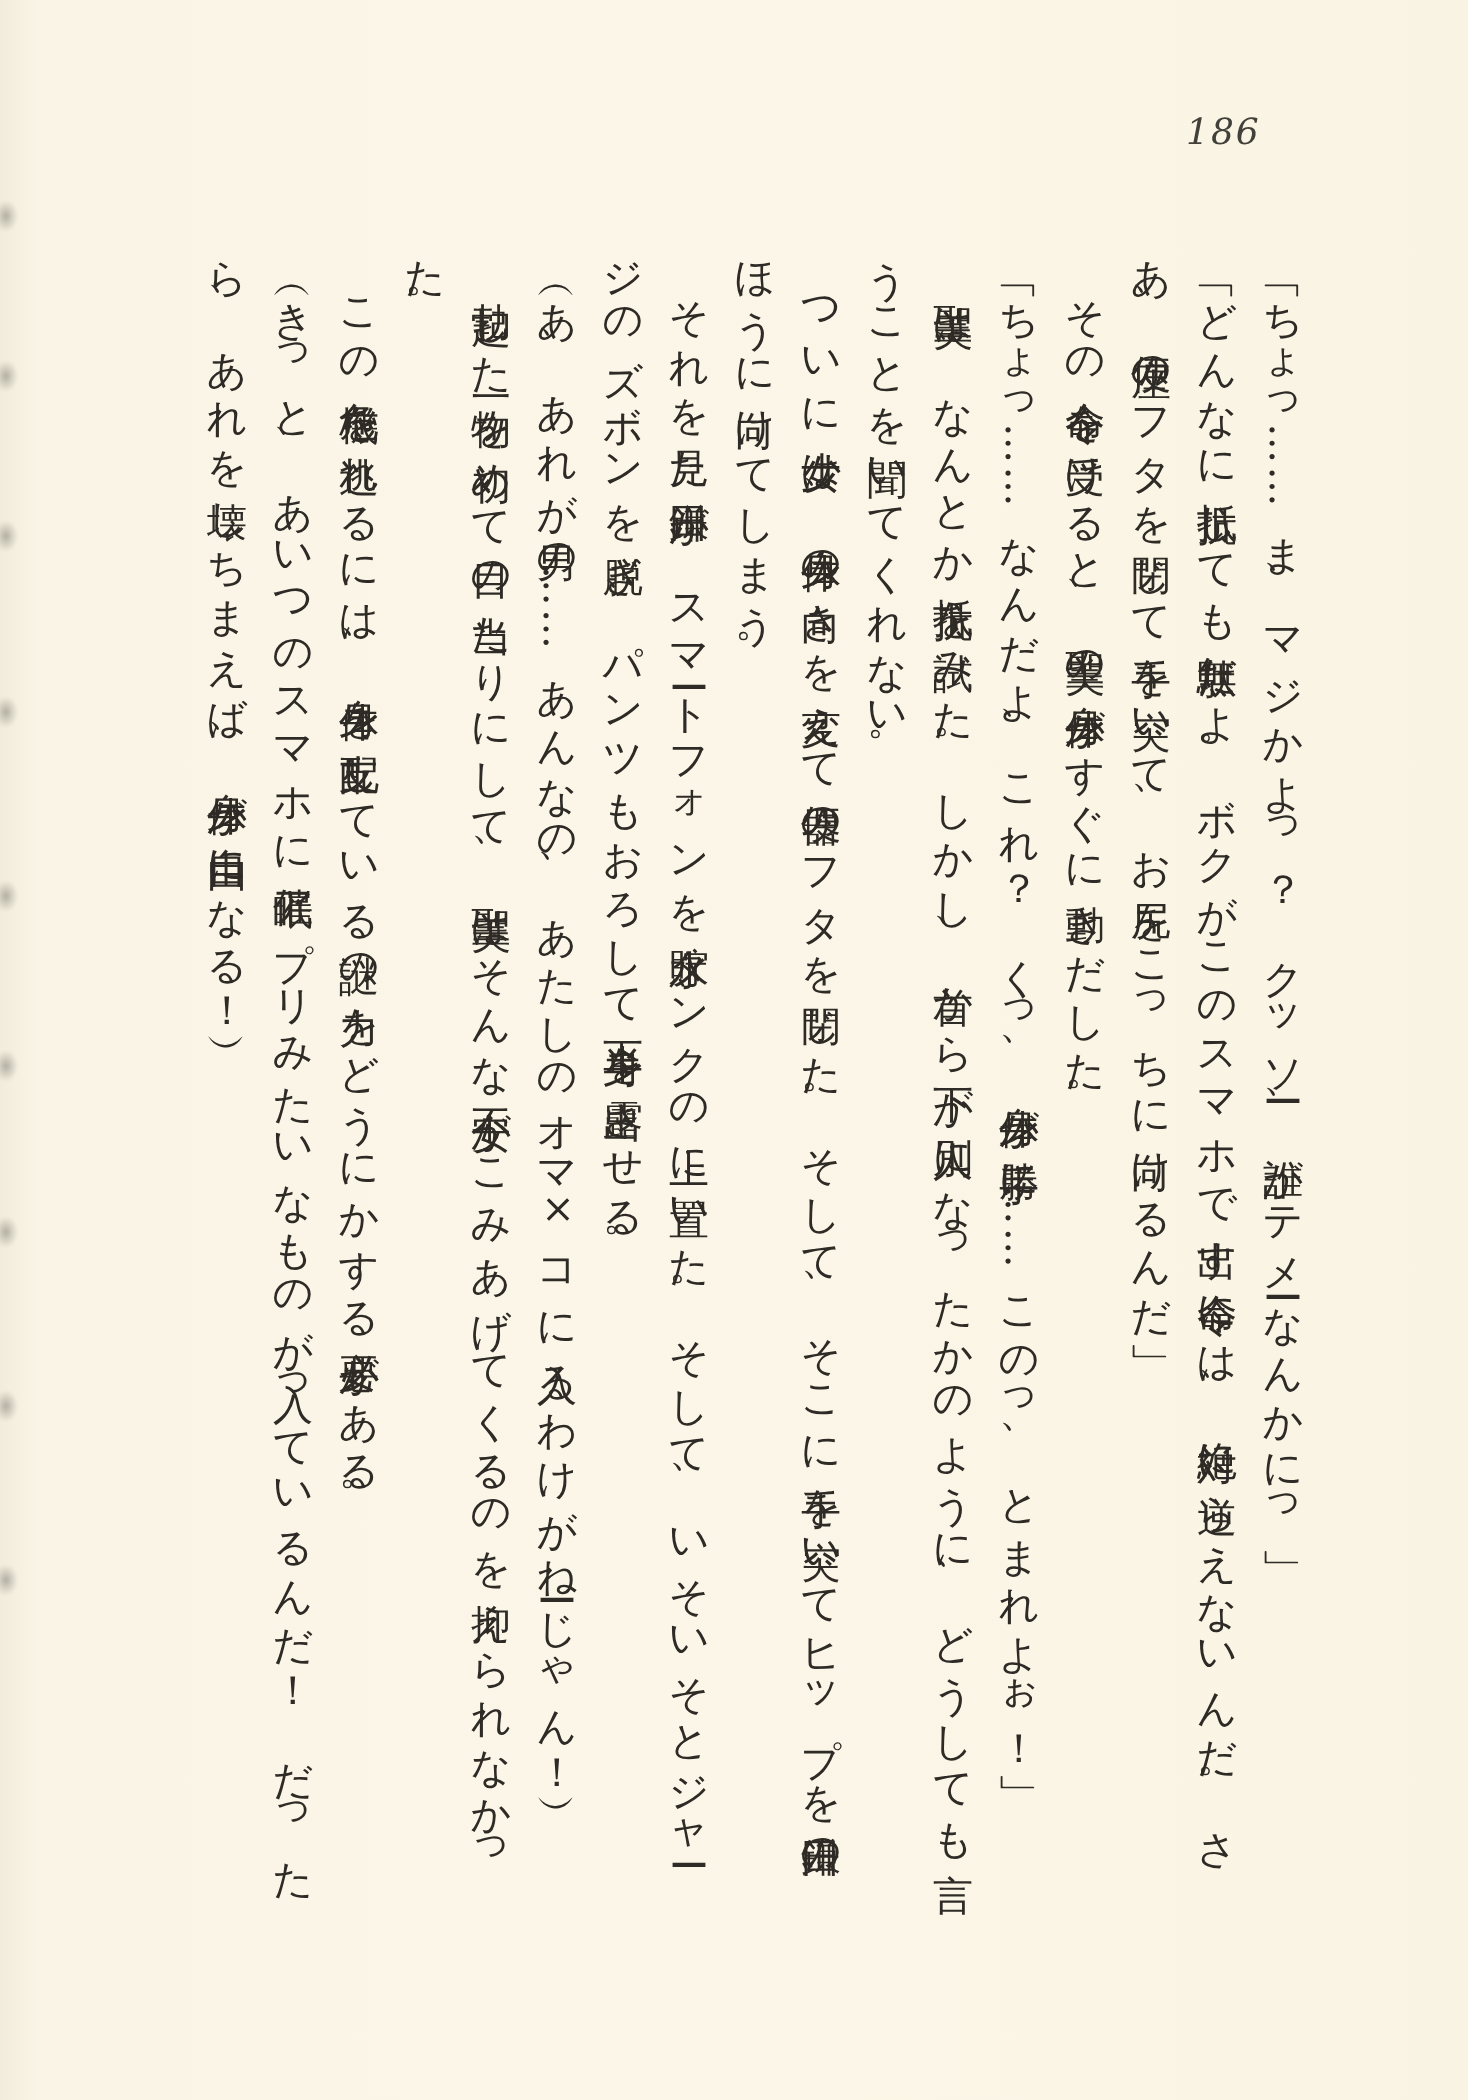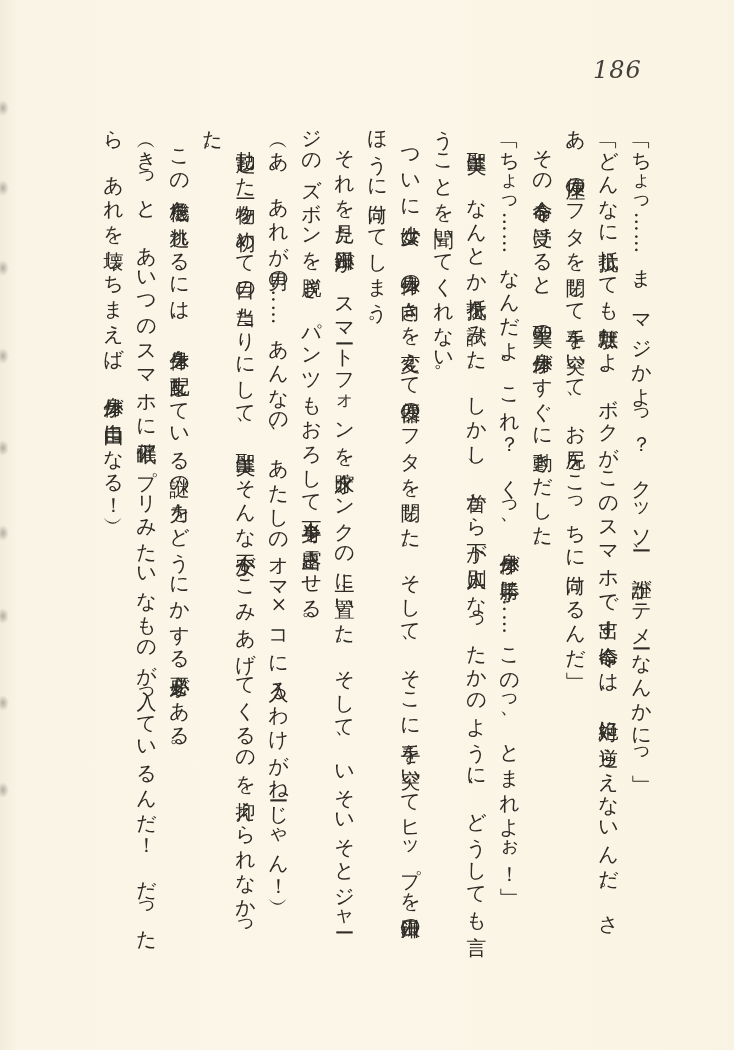--- a/index.html
+++ b/index.html
@@ -12,21 +12,21 @@
     position: relative;
     overflow: hidden;
     background: linear-gradient(90deg, #f1ecdb 0px, #f9f4e5 18px, #fbf6e8 40%, #faf5e5 75%, #f8f3e2 100%);
     font-family: "DejaVu Serif", "Liberation Serif", serif;
   }
   .page-number {
     position: absolute;
     top: 56px;
     left: 593px;
     font-style: italic;
-    font-size: 24px;
+    font-size: 18px;
     letter-spacing: 1px;
     color: #41403a;
   }
   .text-block {
     position: absolute;
     top: 116px;
     left: 92px;
     width: 566px;
     height: 828px;
     writing-mode: vertical-rl;

